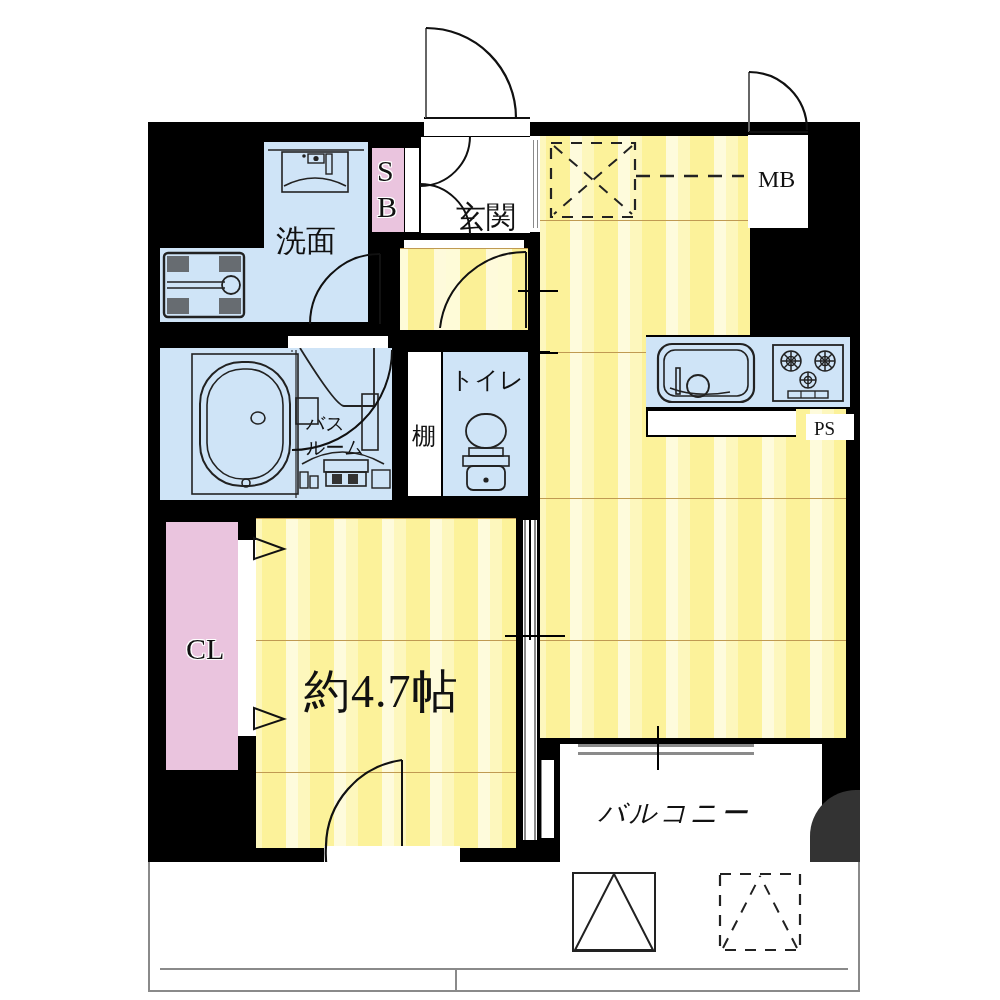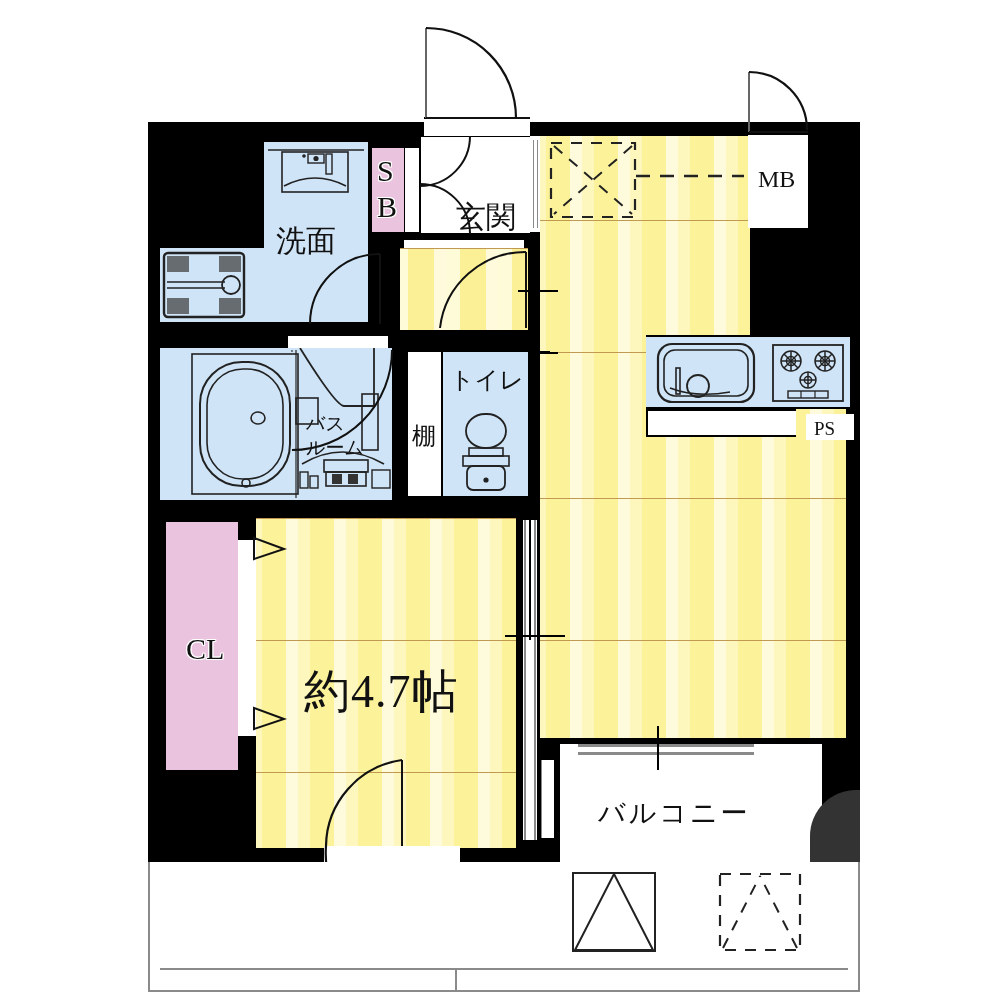--- a/index.html
+++ b/index.html
@@ -269,21 +269,21 @@
     <line x1="43" y1="47" x2="43" y2="54" stroke="#222" stroke-width="1.2"></line>
   </svg>
 
   <div class="abs floorW" style="left:646px;top:409px;width:150px;height:28px;"></div>
   <div class="abs ln" style="left:646px;top:409px;width:150px;height:2px;"></div>
   <div class="abs ln" style="left:648px;top:435px;width:148px;height:2px;"></div>
   <div class="abs ln" style="left:646px;top:409px;width:2px;height:28px;"></div>
 
   <div class="abs floorW" style="left:560px;top:744px;width:262px;height:118px;"></div>
   <div class="abs floorW" style="left:160px;top:862px;width:688px;height:106px;"></div>
-  <div class="lbl lbl-bal" style="left:598px;top:800px;">バルコニー</div>
+  <div class="lbl lbl-bal" style="left:598px;top:800px;font-style:italic;">バルコニー</div>
 
   <div class="abs lnGray" style="left:578px;top:744px;width:176px;height:3px;"></div>
   <div class="abs lnGray" style="left:578px;top:752px;width:176px;height:3px;"></div>
   <div class="abs ln" style="left:657px;top:726px;width:2px;height:44px;"></div>
   <div class="abs floorW" style="left:542px;top:760px;width:12px;height:78px;"></div>
   <div class="abs lnGray" style="left:541px;top:760px;width:1px;height:78px;"></div>
 
   <svg class="sv" style="left:572px;top:872px;" width="84" height="80" viewBox="0 0 84 80">
     <rect x="1" y="1" width="82" height="78" fill="none" stroke="#222" stroke-width="2"></rect>
     <path d="M 42 2 L 81 78 L 3 78 Z" fill="none" stroke="#222" stroke-width="2"></path>

